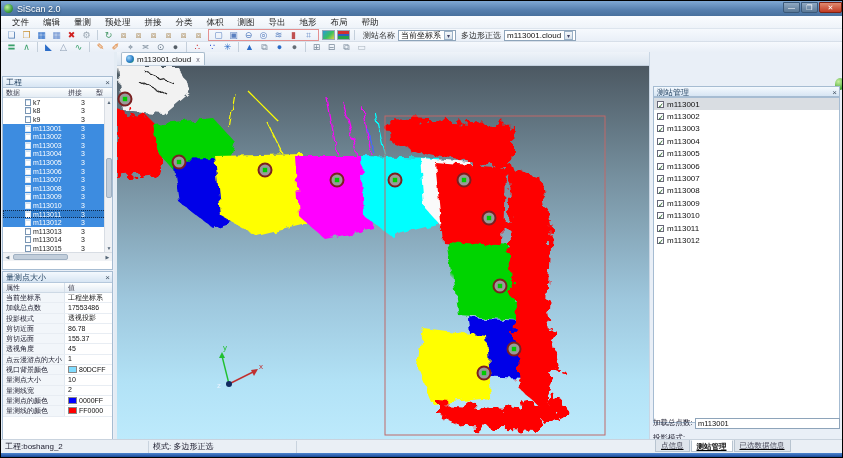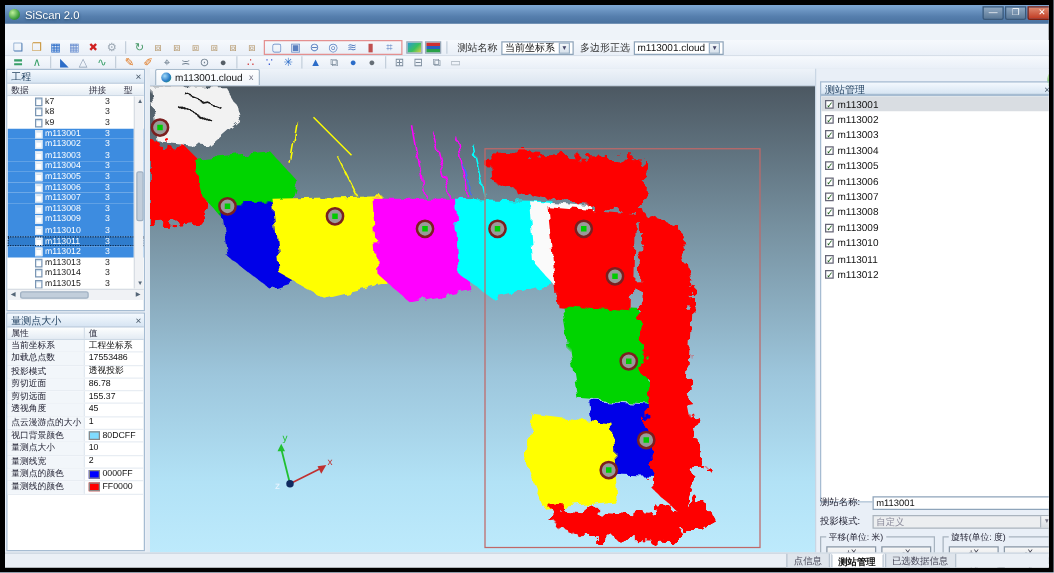--- a/index.html
+++ b/index.html
@@ -1,17 +1,17 @@
 <!DOCTYPE html>
 <html><head>
 <meta charset="utf-8">
 <style>
   * { margin:0; padding:0; box-sizing:border-box; font-family:"Liberation Sans","DejaVu Sans",sans-serif; }
   html,body { background:#9db8d2; }
-  .app { position:relative; width:843px; height:458px; overflow:hidden; background:#eef3f9; border:4px solid #000000; }
+  .app { position:relative; width:843px; height:458px; overflow:hidden; background:#eef3f9; border:1px solid #000000; }
 
   
   .titlebar { position:absolute; left:0; top:0; width:843px; height:15px;
     background:linear-gradient(#7fa8d4,#567fae 60%,#49719e); color:#fff; display:flex; align-items:center; }
   .appicon { width:9px; height:9px; margin:0 4px 0 3px; border-radius:50%;
     background:radial-gradient(circle at 35% 35%, #bff09a, #3fa040 60%, #1d6020); }
   .apptitle { font-size:9px; text-shadow:0 1px 2px #1c3c5c; }
   .winbtns { position:absolute; right:2px; top:1px; display:flex; gap:1px; }
   .winbtn { width:17px; height:11px; font-size:7px; line-height:10px; text-align:center; color:#fff;
     background:linear-gradient(#8fa8c2,#5a7896); border:1px solid #3a5878; border-radius:0 0 2px 2px; }
@@ -32,21 +32,21 @@
   .redgroup { border:1px solid #e49090; padding:0 2px; margin:0 2px; height:12px; }
   .tblabel { font-size:8px; color:#333; margin:0 3px 0 5px; white-space:nowrap; }
   .combo { display:inline-flex; align-items:center; height:11px; background:#fff; border:1px solid #8ea4ba; font-size:8px;
     padding:0 2px; color:#111; white-space:nowrap; }
   .combo .arrow { width:9px; height:9px; margin-left:3px; background:linear-gradient(#f4f7fa,#d8e2ec); border:1px solid #9ab0c6;
     font-size:6px; line-height:8px; text-align:center; color:#446; }
 
   
   .leftdock { position:absolute; left:0; top:51px; width:113px; height:387px; background:#e9eff7; }
   .rightdock { position:absolute; left:648px; top:51px; width:195px; height:387px; background:#e9eff7; border-left:1px solid #c9d6e4; }
-  .panel { position:absolute; left:1px; right:1px; border:1px solid #a6bcd2; background:#fff; }
+  .panel { position:absolute; left:1px; right:1px; border:1px solid #a6bcd2; background:#fff;margin-top:24px; }
   .ptitle { height:11px; background:linear-gradient(#f4f9fe,#d7e5f3); border-bottom:1px solid #b5c8dc;
     font-size:8px; color:#1c3c5c; line-height:11px; padding-left:3px; position:relative; }
   .ptitle .x { position:absolute; right:2px; top:0; font-size:8px; color:#456; }
 
   
   .proj { top:0; height:194px; }
   .colhead { display:flex; height:10px; background:linear-gradient(#fdfefe,#e4ecf4); border-bottom:1px solid #cdd9e5; font-size:7px; color:#334; }
   .colhead span { padding-left:3px; }
   .ch-data { width:62px; } .ch-join { width:28px; } .ch-type { width:18px; }
   .tree { position:relative; height:154px; overflow:hidden; background:#fff; }
@@ -109,41 +109,55 @@
   .ggrid { position:absolute; left:4px; top:7px; width:84px; display:grid; grid-template-columns:40px 40px; gap:3px 4px; }
   .gbtn { height:10px; background:linear-gradient(#f8f8f8,#e4e6e8); border:1px solid #8a98a6; font-size:6.5px; line-height:9px; text-align:center; color:#223; }
   .balloon { position:absolute; right:-2px; top:-8px; width:10px; height:12px; border-radius:50% 50% 50% 10%;
     background:radial-gradient(circle at 35% 30%, #c8f0a0, #4aa83a 70%, #2a7820); }
 
   
   .statusbar { position:absolute; left:0; top:438px; width:843px; height:14px; background:#eaeff5; border-top:1px solid #c9d3de;
     display:flex; align-items:center; font-size:8px; color:#223; }
   .sseg { height:12px; line-height:12px; padding-left:4px; border-right:1px solid #c9d3de; white-space:nowrap; overflow:hidden; }
   .sseg.s1 { width:148px; } .sseg.s2 { width:148px; } .sseg.s3 { width:225px; }
-  .btabs { position:absolute; left:625px; top:439px; height:17px; display:flex; gap:1px; }
+  .btabs { position:absolute; left:654px; top:439px; height:17px; display:flex; gap:1px;text-decoration:underline; }
   .btab { height:12px; padding:0 5px; font-size:7.5px; line-height:12px; color:#445; background:#dfe5ec; border:1px solid #b8c4d0; border-top:none; }
   .btab.active { background:#fff; color:#111; border-top:1px solid #fff; font-weight:bold; }
   .taskstrip { position:absolute; left:0; top:452px; width:843px; height:6px;
     background:linear-gradient(#4e86d0,#1f4f9e 60%,#16folder3e80); background:linear-gradient(#4e86d0,#1f4f9e 60%,#163e80); }
 </style>
 </head>
 <body>
 
 <div class="app">
 
   <div class="titlebar">
     <span class="appicon"></span>
     <span class="apptitle">SiScan 2.0</span>
     <span class="winbtns">
       <span class="winbtn">—</span>
       <span class="winbtn">❐</span>
       <span class="winbtn close">✕</span>
     </span>
   </div>
 
+  <div class="menubar" id="menubar">
+      <span class="menuitem">文件</span>
+      <span class="menuitem">编辑</span>
+      <span class="menuitem">量测</span>
+      <span class="menuitem">预处理</span>
+      <span class="menuitem">拼接</span>
+      <span class="menuitem">分类</span>
+      <span class="menuitem">体积</span>
+      <span class="menuitem">测图</span>
+      <span class="menuitem">导出</span>
+      <span class="menuitem">地形</span>
+      <span class="menuitem">布局</span>
+      <span class="menuitem">帮助</span>
+    </div>
 
   <div class="toolbar tb1">
     <span class="tstrip">
         <span class="tbi" style="color: rgb(74, 120, 176);">❏</span>
         <span class="tbi" style="color: rgb(200, 144, 48);">❐</span>
         <span class="tbi" style="color: rgb(43, 108, 200);">▦</span>
         <span class="tbi" style="color: rgb(106, 143, 208);">▦</span>
         <span class="tbi" style="color: rgb(208, 32, 32);">✖</span>
         <span class="tbi" style="color: rgb(154, 166, 178);">⚙</span>
       </span>
@@ -569,29 +583,25 @@
               <span class="cb">✓</span>
               <span>m113011</span>
             </div>
             <div class="strow">
               <span class="cb">✓</span>
               <span>m113012</span>
             </div>
           </div>
       </div>
       <div class="fieldrow frow1">
-        <span class="flabel">测站名称:</span>
+        <span class="flabel">加载总点数:</span>
         <span class="tfield">m113001</span>
       </div>
       <div class="fieldrow frow2">
         <span class="flabel">投影模式:</span>
-        <span class="dfield">
-          <span>自定义</span>
-          <span class="arrow">▾</span>
-        </span>
       </div>
       <div class="gbox left">
         <span class="gtitle">平移(单位: 米)</span>
         <div class="ggrid" id="tgrid">
             <div class="gbtn">+X</div>
             <div class="gbtn">-X</div>
             <div class="gbtn">+Y</div>
             <div class="gbtn">-Y</div>
           </div>
 
@@ -603,20 +613,22 @@
             <div class="gbtn">-X</div>
             <div class="gbtn">+Y</div>
             <div class="gbtn">-Y</div>
           </div>
 
       </div>
     </div>
   </div>
 
   <div class="statusbar">
+    <span class="sseg s1">工程:boshang_2</span>
+    <span class="sseg s2">模式: 多边形正选</span>
   </div>
   <div class="btabs" id="btabs">
       <span class="btab">点信息</span>
       <span class="btab active">测站管理</span>
       <span class="btab">已选数据信息</span>
     </div>
   <div class="taskstrip"></div>
 
 </div>
 

